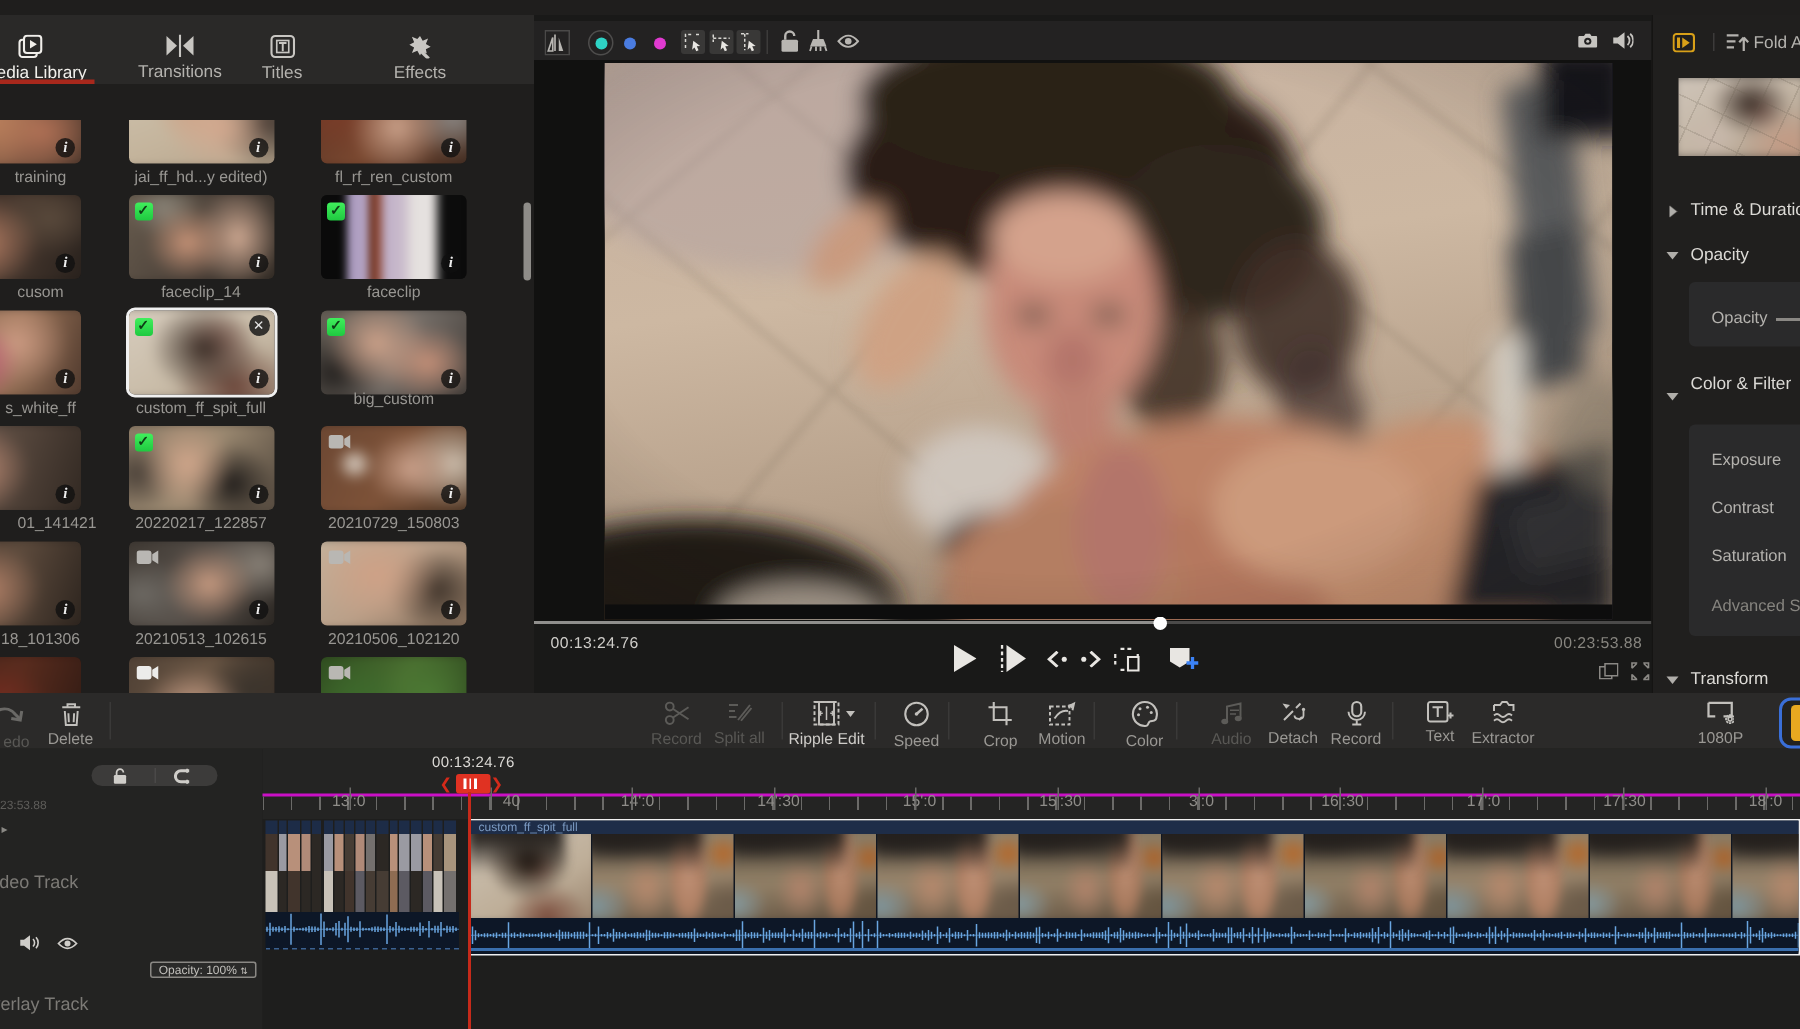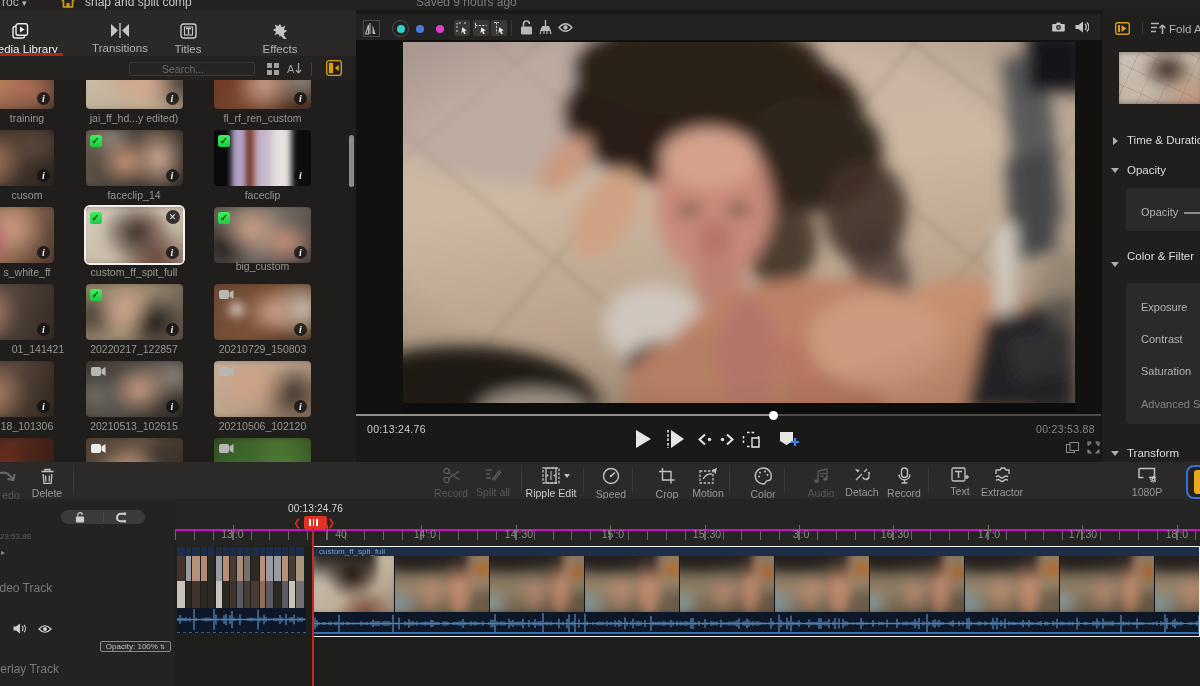--- a/index.html
+++ b/index.html
@@ -45,30 +45,20 @@
 #tl-rail{left:175px;top:0;width:1025px;height:187px;background:#1e1e1d}
 #ruler{left:175px;top:0;width:1025px;height:47px;background:#242423}
 .rlab{position:absolute;top:29px;color:#8f8d89;font-size:10.5px;transform:translateX(-50%);white-space:nowrap}
 #magenta{left:174px;top:29.5px;width:1026px;height:2.5px;background:#ca10c6}
 #ticks{left:175px;top:32px;width:1025px;height:9px;background:repeating-linear-gradient(90deg,#6b6a68 0 1px,transparent 1px 18.88px)}
 .wave{position:absolute;background:#0d1727}
 </style>
 </head>
 <body>
 <div id="stage">
-<div class="abs" id="titlebar">
-  <span class="t" style="left:2px">roc <span style="font-size:9px">▾</span></span>
-  <svg class="abs" style="left:60px;top:-6px" width="16" height="15" viewBox="0 0 16 15">
-        <path d="M2 7 L8 1.5 L14 7" fill="none" stroke="#d8a018" stroke-width="1.6"></path>
-        <path d="M3.5 6.5 V13 h9 V6.5" fill="none" stroke="#d8a018" stroke-width="1.6"></path>
-        <rect x="6.5" y="9" width="3" height="4" fill="#d8a018"></rect>
-      </svg>
-  <span class="t" style="left:85px;color:#c6c4c0">snap and split comp</span>
-  <span class="t" style="left:416px;color:#7e7c78">Saved 9 hours ago</span>
-</div>
 <div class="abs" id="leftpanel">
   <div class="abs" id="tabbar">
     <div class="tab" style="left:-25px;width:96px;color:#f2f0ec">
       <svg class="ic" width="17" height="16" viewBox="0 0 17 16" style="margin-left:37px">
             <rect x="1" y="3.5" width="11.5" height="11.5" rx="2" fill="none" stroke="#f0eeea" stroke-width="1.4"></rect>
             <rect x="4" y="0.8" width="11.5" height="11.5" rx="2" fill="#2a2928" stroke="#f0eeea" stroke-width="1.4"></rect>
             <path d="M8 3.6 L12.6 6.5 L8 9.4 Z" fill="#f0eeea"></path>
           </svg>
       Media Library
     </div>
@@ -89,39 +79,20 @@
       Titles
     </div>
     <div class="tab" style="left:232px;width:96px">
       <svg class="ic" width="19" height="16" viewBox="0 0 19 16">
             <path d="M9 1 l1.8 3.2 3.6-1.5 -1.5 3.6 3.2 1.8 -3.2 1.8 .6 2.6 -3.3-.9 -1.2 2.4 -1.8-3.2 -3.6 1.5 1.5-3.6 -3.2-1.8 3.2-1.8 -1.5-3.6 3.6 1.5 Z" fill="#c8c6c2"></path>
             <rect x="10.5" y="8.5" width="2.2" height="9" transform="rotate(-45 11.6 13)" fill="#c8c6c2"></rect>
           </svg>
       Effects
     </div>
     <div class="abs" id="ml-underline"></div>
-  </div>
-  <div class="abs" id="searchrow">
-    <div class="abs" id="searchbox">Search...</div>
-    <svg class="abs" style="left:267px;top:7px" width="12" height="12" viewBox="0 0 12 12">
-          <rect x="0" y="0" width="5" height="5" fill="#a2a09c"></rect>
-          <rect x="7" y="0" width="5" height="5" fill="#a2a09c"></rect>
-          <rect x="0" y="7" width="5" height="5" fill="#a2a09c"></rect>
-          <rect x="7" y="7" width="5" height="5" fill="#a2a09c"></rect>
-        </svg>
-    <svg class="abs" style="left:287px;top:6px" width="15" height="14" viewBox="0 0 15 14">
-          <text x="0" y="11" fill="#a2a09c" font-size="11" font-family="Liberation Sans">A</text>
-          <path d="M11.5 1 v10 M11.5 11 l-2.5-3 M11.5 11 l2.5-3" stroke="#a2a09c" stroke-width="1.2" fill="none"></path>
-        </svg>
-    <div class="abs" style="left:311px;top:6px;width:1px;height:14px;background:#434240"></div>
-    <svg class="abs" style="left:326px;top:4px" width="16" height="16" viewBox="0 0 17 17">
-          <rect x="0.7" y="0.7" width="15.6" height="15.6" rx="2.5" fill="none" stroke="#d8a018" stroke-width="1.4"></rect>
-          <rect x="3" y="3" width="4.5" height="11" fill="#d8a018"></rect>
-          <path d="M13.5 5 L9.5 8.5 L13.5 12 Z" fill="#d8a018"></path>
-        </svg>
   </div>
   <div class="abs" id="grid">
 <div class="th" style="left:-43px;top:-26.6px;">
           <div class="bg" style="background:radial-gradient(60% 80% at 30% 45%, #c98a62 0%, rgba(0,0,0,0) 70%), radial-gradient(50% 70% at 70% 60%, #b07055 0%, rgba(0,0,0,0) 70%), linear-gradient(100deg, #6a4a38 0%, #8a6048 50%, #3a2c24 100%)"></div>
 <div class="inf">i</div>
         </div>
 <div class="lbl" style="left:0;width:54px;top:32.4px">training</div>
 <div class="th" style="left:85.5px;top:-26.6px;">
           <div class="bg" style="background:radial-gradient(45% 60% at 62% 55%, #d3a88e 0%, rgba(0,0,0,0) 75%), radial-gradient(35% 55% at 45% 35%, #caa184 0%, rgba(0,0,0,0) 70%), radial-gradient(40% 60% at 88% 50%, #2c2420 0%, rgba(0,0,0,0) 80%), linear-gradient(160deg, #cfc4b0 0%, #c4b49c 55%, #b4a28a 100%)"></div>
 <div class="inf">i</div>

